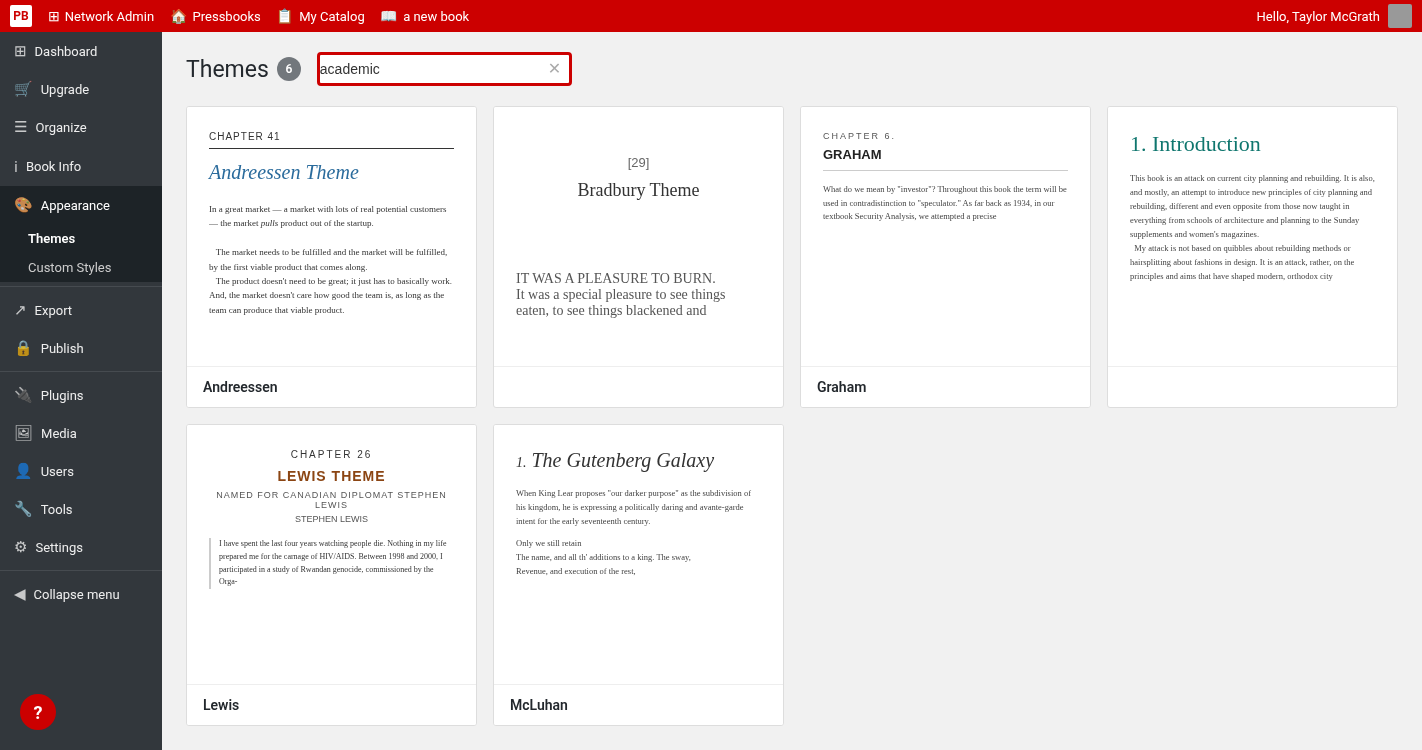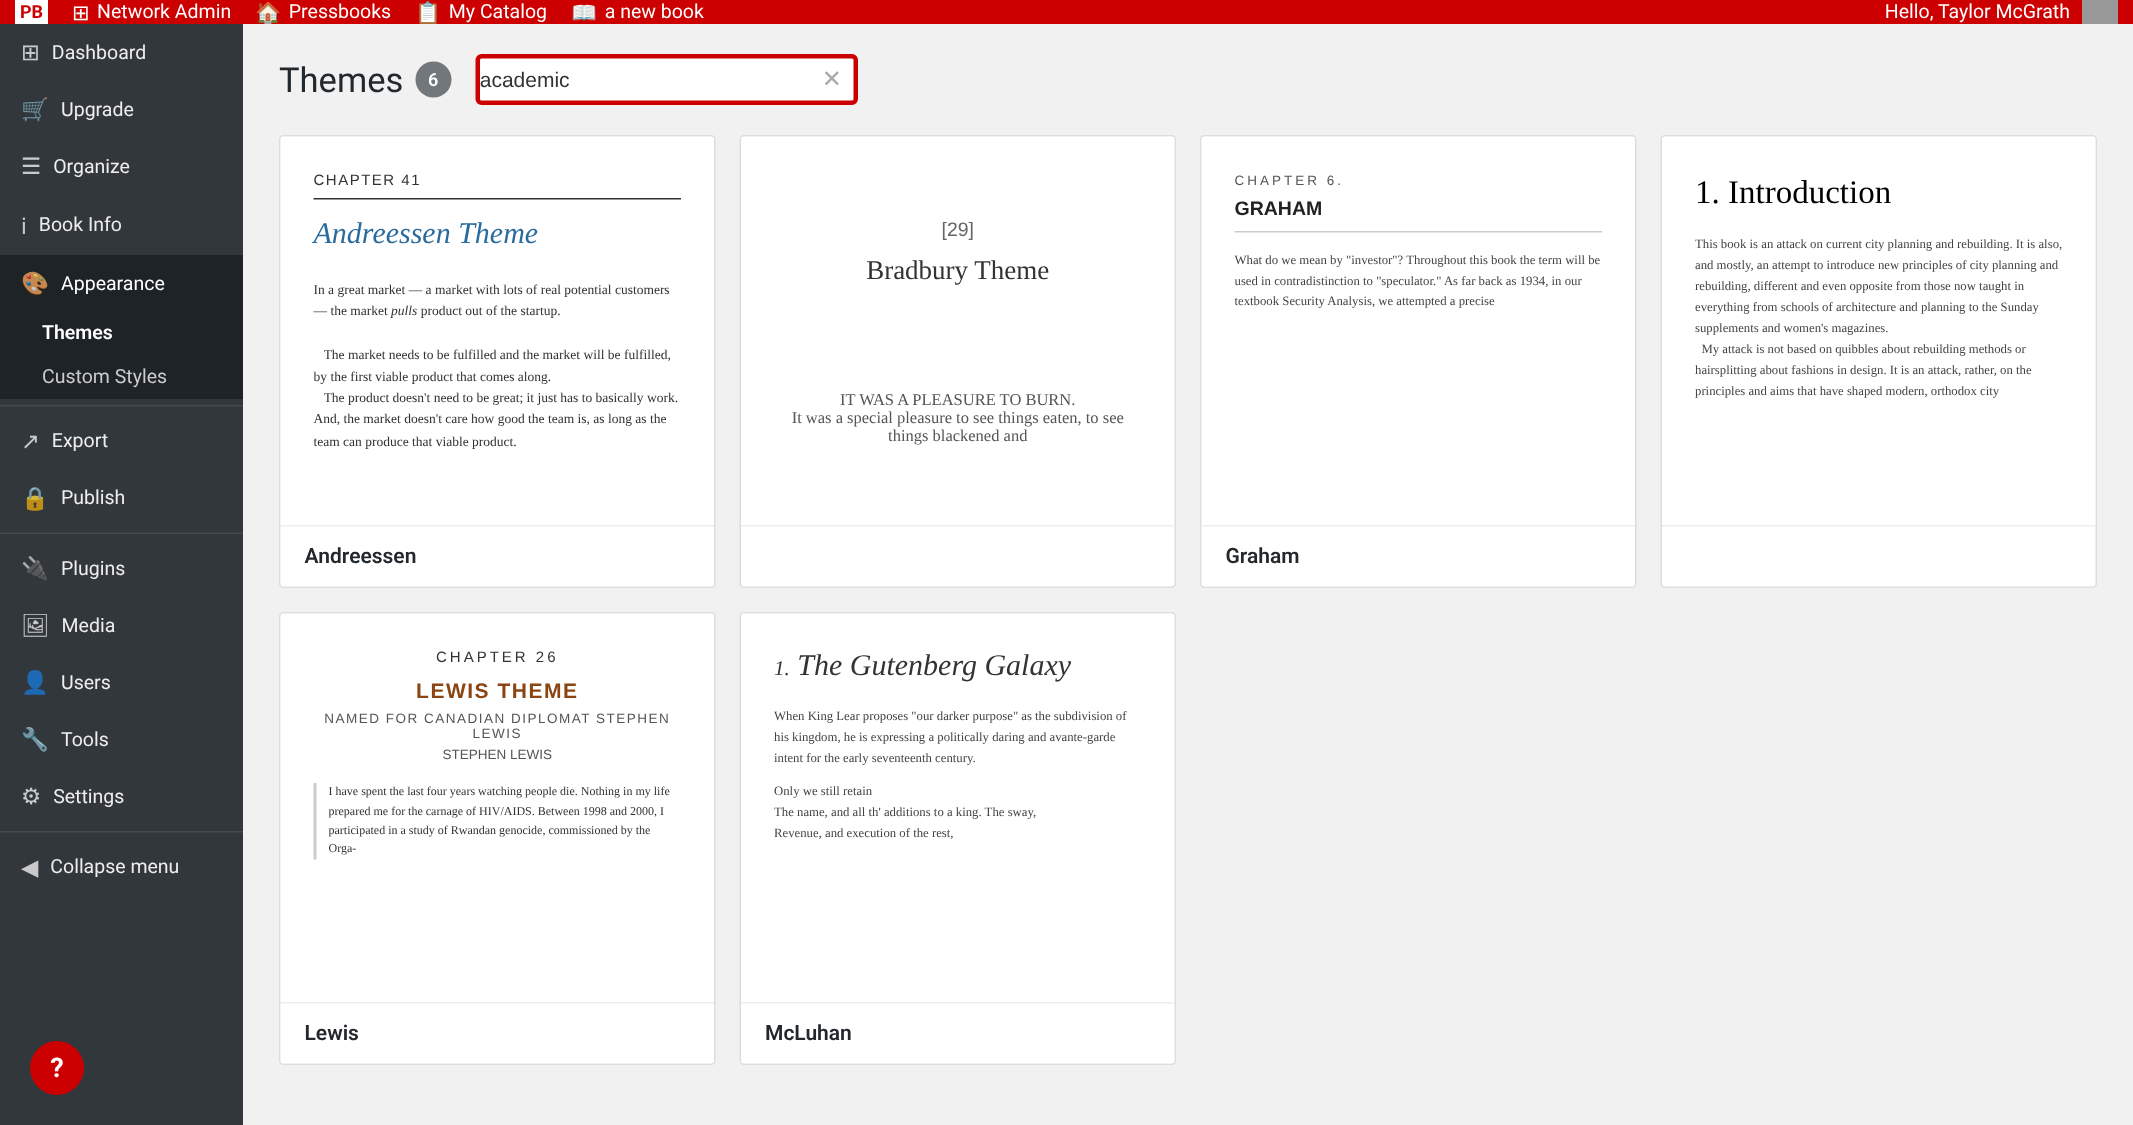--- a/index.html
+++ b/index.html
@@ -2,21 +2,21 @@
 <html><head>
   <meta charset="utf-8">
   <style>
     * { box-sizing: border-box; margin: 0; padding: 0; }
     body { font-family: -apple-system, BlinkMacSystemFont, "Segoe UI", Roboto, sans-serif; background: #f1f1f1; display: flex; flex-direction: column; height: 750px; overflow: hidden; }
 
     
     #topbar {
       background: #cc0000;
       color: white;
-      height: 16px;
+      height: 32px;
       display: flex;
       align-items: center;
       padding: 0 10px;
       font-size: 13px;
       flex-shrink: 0;
     }
     #topbar .tb-left { display: flex; align-items: center; gap: 16px; flex: 1; }
     #topbar .tb-right { display: flex; align-items: center; gap: 8px; }
     .tb-item { display: flex; align-items: center; gap: 5px; color: white; cursor: pointer; font-size: 13px; white-space: nowrap; }
     .tb-logo { width: 22px; height: 22px; background: white; color: #cc0000; display: flex; align-items: center; justify-content: center; font-weight: bold; font-size: 12px; border-radius: 2px; }
@@ -153,29 +153,29 @@
 
     
     .prev-andreessen .chap-label { font-size: 10px; text-transform: uppercase; letter-spacing: 1px; color: #333; border-bottom: 1px solid #333; padding-bottom: 6px; margin-bottom: 12px; font-family: sans-serif; }
     .prev-andreessen .chap-title { font-size: 20px; font-style: italic; color: #2a6b9c; margin-bottom: 18px; font-family: Georgia, serif; }
     .prev-andreessen .chap-body { font-size: 9px; color: #333; line-height: 1.6; font-family: Georgia, serif; }
 
     
     .prev-bradbury { display: flex; align-items: center; justify-content: center; flex-direction: column; gap: 10px; }
     .prev-bradbury .chap-num { font-size: 13px; color: #666; font-family: sans-serif; }
     .prev-bradbury .chap-title-b { font-size: 18px; color: #333; font-family: Georgia, serif; }
-    .prev-bradbury .chap-quote { font-size: 11px; color: #555; text-align: center; margin-top: 60px; font-family: Georgia, serif; }
+    .prev-bradbury .chap-quote { font-size: 14px; color: #555; margin-top: 60px; font-family: Georgia, serif; }
 
     
     .prev-graham .chap-label-g { font-size: 9px; text-transform: uppercase; letter-spacing: 2px; color: #555; font-family: sans-serif; margin-bottom: 6px; }
     .prev-graham .chap-title-g { font-size: 13px; font-weight: 700; text-transform: uppercase; color: #222; font-family: sans-serif; border-bottom: 1px solid #ccc; padding-bottom: 8px; margin-bottom: 12px; }
     .prev-graham .chap-body-g { font-size: 8.5px; color: #444; line-height: 1.6; font-family: Georgia, serif; }
 
     
-    .prev-jacobs .chap-title-j { font-size: 22px; font-weight: 400; color: #000000; margin-bottom: 14px; font-family: Georgia, serif; }
+    .prev-jacobs .chap-title-j { font-size: 22px; font-weight: 400; color: #0f766e; margin-bottom: 14px; font-family: Georgia, serif; }
     .prev-jacobs .chap-body-j { font-size: 8.5px; color: #444; line-height: 1.65; font-family: Georgia, serif; }
 
     
     .prev-lewis { text-align: center; }
     .prev-lewis .chap-num-l { font-size: 10px; text-transform: uppercase; letter-spacing: 2px; color: #333; font-family: sans-serif; margin-bottom: 8px; }
     .prev-lewis .chap-title-l { font-size: 14px; font-weight: 700; text-transform: uppercase; color: #8b4513; font-family: sans-serif; margin-bottom: 6px; letter-spacing: 1px; }
     .prev-lewis .chap-sub-l { font-size: 9px; text-transform: uppercase; color: #555; font-family: sans-serif; margin-bottom: 4px; letter-spacing: 1px; }
     .prev-lewis .chap-author-l { font-size: 9px; text-transform: uppercase; color: #555; font-family: sans-serif; margin-bottom: 14px; }
     .prev-lewis .chap-body-l { font-size: 8px; color: #333; line-height: 1.6; text-align: left; font-family: Georgia, serif; border-left: 2px solid #ccc; padding-left: 8px; margin-top: 6px; }
 

